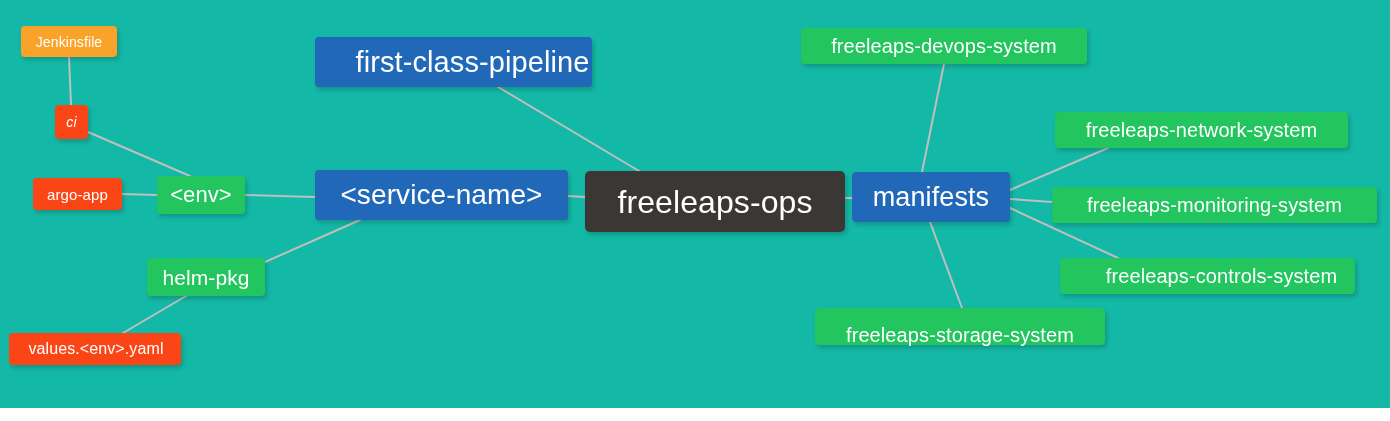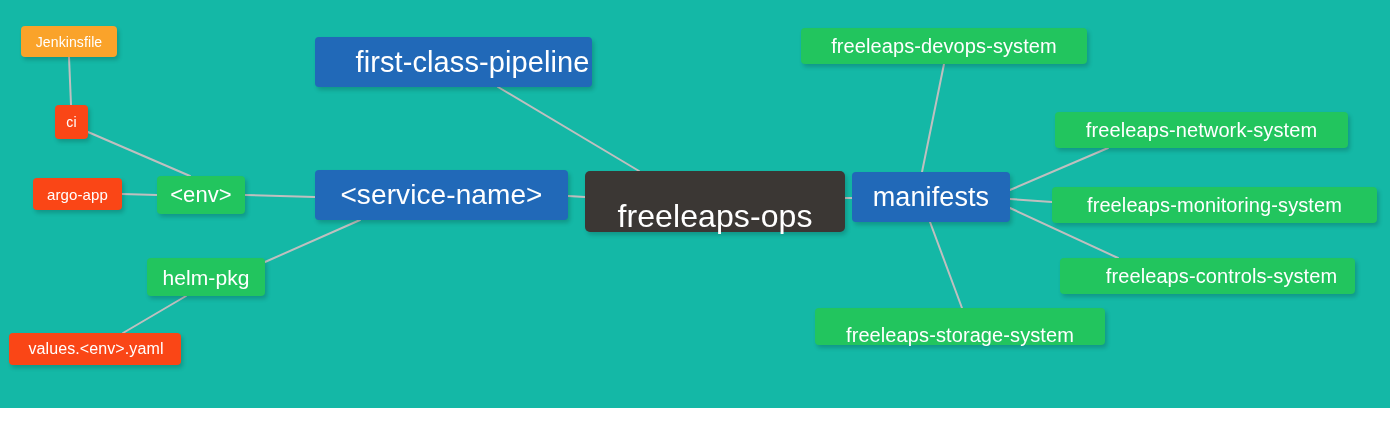--- a/index.html
+++ b/index.html
@@ -63,42 +63,42 @@
       <line x1="922" y1="172" x2="944" y2="64" stroke="#bfbfbf" stroke-width="2" stroke-linecap="round"></line>
       <line x1="1010" y1="190" x2="1108" y2="148" stroke="#bfbfbf" stroke-width="2" stroke-linecap="round"></line>
       <line x1="1010" y1="199" x2="1052" y2="202" stroke="#bfbfbf" stroke-width="2" stroke-linecap="round"></line>
       <line x1="1010" y1="208" x2="1118" y2="258" stroke="#bfbfbf" stroke-width="2" stroke-linecap="round"></line>
       <line x1="930" y1="222" x2="962" y2="308" stroke="#bfbfbf" stroke-width="2" stroke-linecap="round"></line>
     </svg>
   <div id="node-layer">
       <div class="node n-orange" style="left: 21px; top: 26px; width: 96px; height: 31px; font-size: 14px;">
         <span>Jenkinsfile</span>
       </div>
-      <div class="node n-red" style="left: 55px; top: 105px; width: 33px; height: 34px; font-size: 14px;">
+      <div class="node n-red" style="left: 55px; top: 105px; width: 33px; height: 34px; font-size: 14px; font-style: italic;">
         <span>ci</span>
       </div>
       <div class="node n-red" style="left: 33px; top: 178px; width: 89px; height: 32px; font-size: 15px;">
         <span>argo-app</span>
       </div>
       <div class="node n-green" style="left: 157px; top: 176px; width: 88px; height: 38px; font-size: 22px;">
         <span>&lt;env&gt;</span>
       </div>
       <div class="node n-green" style="left: 147px; top: 258px; width: 118px; height: 38px; font-size: 21px;">
         <span>helm-pkg</span>
       </div>
       <div class="node n-red" style="left: 9px; top: 333px; width: 172px; height: 32px; font-size: 16px; padding-left: 12px;">
         <span>values.&lt;env&gt;.yaml</span>
       </div>
       <div class="node n-blue" style="left: 315px; top: 37px; width: 277px; height: 50px; font-size: 29px; padding-left: 48px;">
         <span>first-class-pipeline</span>
       </div>
       <div class="node n-blue" style="left: 315px; top: 170px; width: 253px; height: 50px; font-size: 28px;">
         <span>&lt;service-name&gt;</span>
       </div>
-      <div class="node n-root" style="left: 585px; top: 171px; width: 260px; height: 61px; font-size: 32px; align-items: flex-end;">
+      <div class="node n-root" style="left: 585px; top: 171px; width: 260px; height: 61px; font-size: 32px;">
         <span>freeleaps-ops</span>
       </div>
       <div class="node n-blue" style="left: 852px; top: 172px; width: 158px; height: 50px; font-size: 27px;">
         <span>manifests</span>
       </div>
       <div class="node n-green" style="left: 801px; top: 28px; width: 286px; height: 36px; font-size: 20px;">
         <span>freeleaps-devops-system</span>
       </div>
       <div class="node n-green" style="left: 1055px; top: 112px; width: 293px; height: 36px; font-size: 20px;">
         <span>freeleaps-network-system</span>

